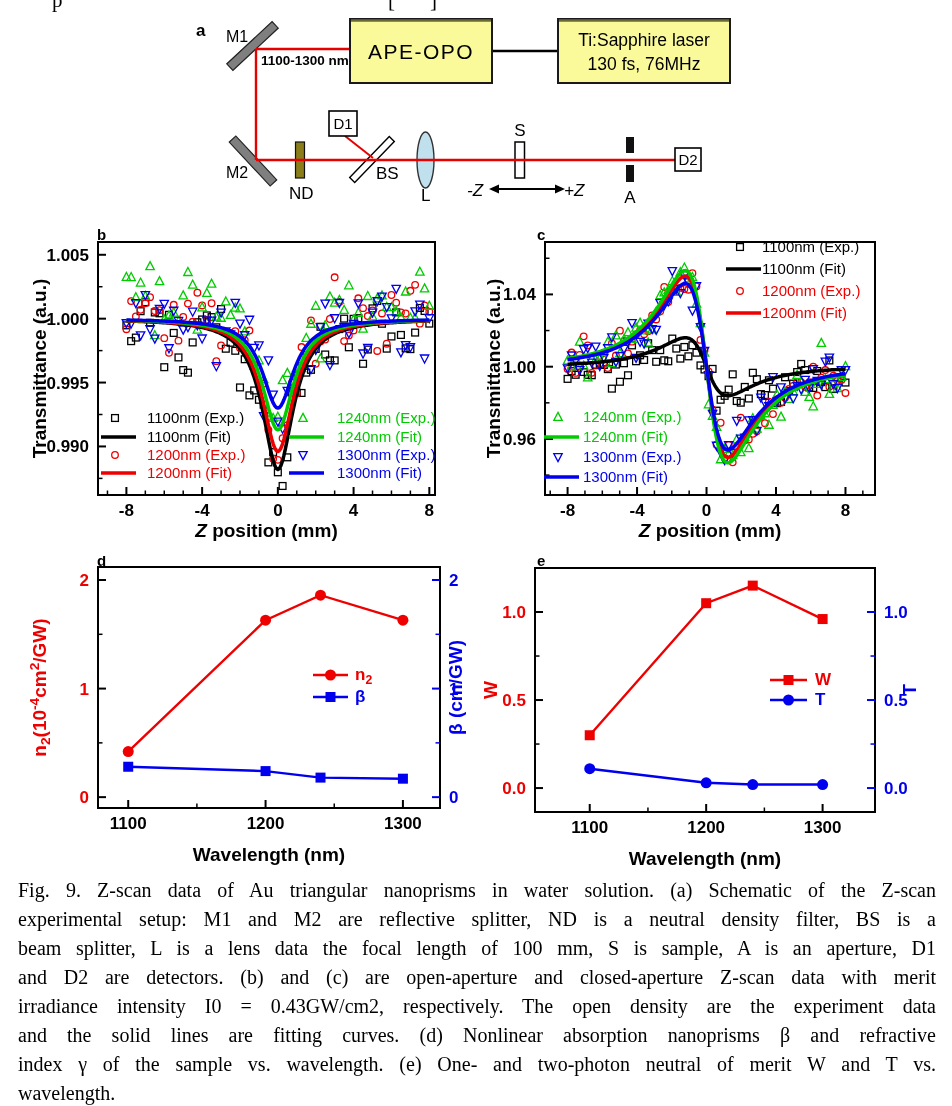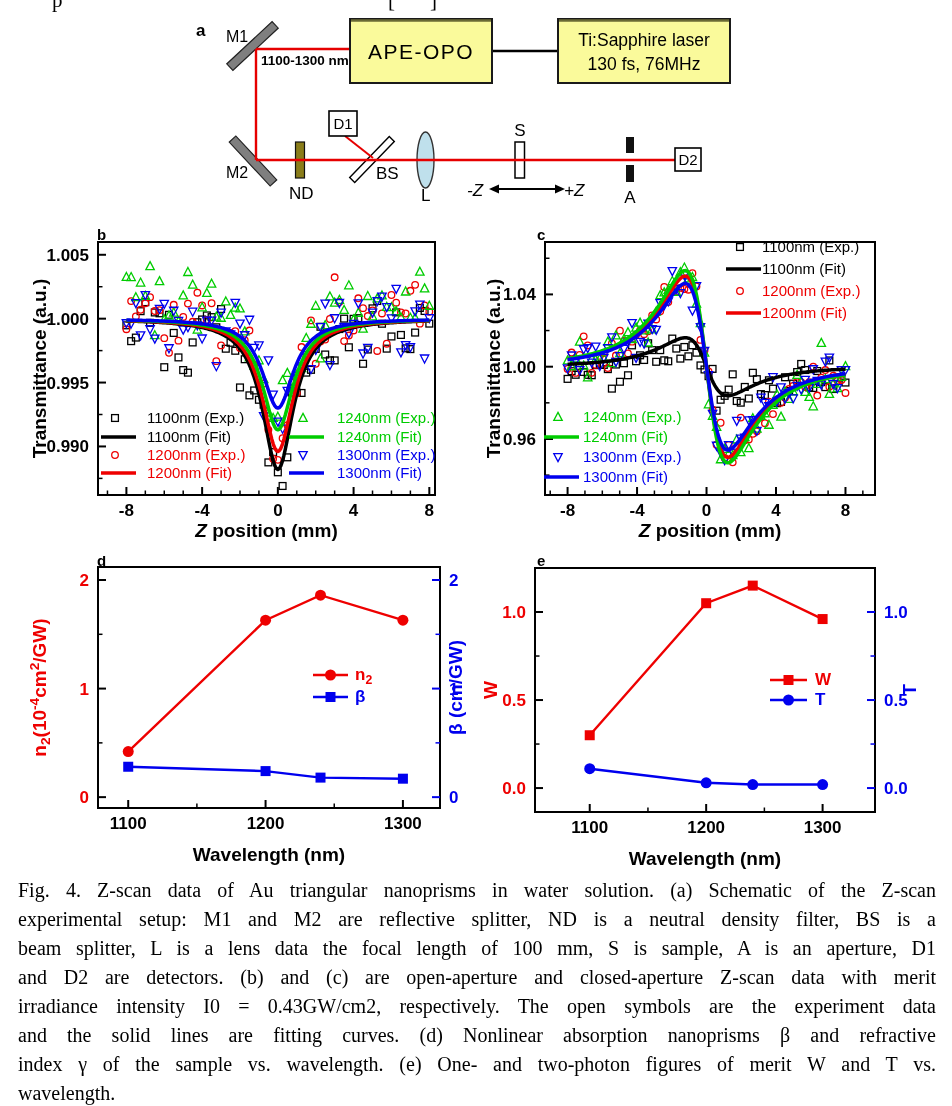--- a/index.html
+++ b/index.html
@@ -926,22 +926,22 @@
         <line x1="290" y1="124" x2="327" y2="124" stroke="#ee0000" stroke-width="2.4"></line>
         <rect x="303.5" y="119" width="10" height="10" fill="#ee0000"></rect>
         <text x="335" y="129" text-anchor="start" font-size="17" font-weight="bold" fill="#ee0000"><tspan>W</tspan></text>
         <line x1="290" y1="144" x2="327" y2="144" stroke="#0000ee" stroke-width="2.4"></line>
         <circle cx="308.5" cy="144" r="5.5" fill="#0000ee"></circle>
         <text x="335" y="149" text-anchor="start" font-size="17" font-weight="bold" fill="#0000ee"><tspan>T</tspan></text>
       </g>
     </svg>
 
   <div class="caption">
-    <div class="cl">Fig. 4. Z-scan data of Au triangular nanoprisms in water solution. (a) Schematic of the Z-scan</div>
+    <div class="cl">Fig. 9. Z-scan data of Au triangular nanoprisms in water solution. (a) Schematic of the Z-scan</div>
     <div class="cl">experimental setup: M1 and M2 are reflective splitter, ND is a neutral density filter, BS is a</div>
     <div class="cl">beam splitter, L is a lens data the focal length of 100 mm, S is sample, A is an aperture, D1</div>
     <div class="cl">and D2 are detectors. (b) and (c) are open-aperture and closed-aperture Z-scan data with merit</div>
-    <div class="cl">irradiance intensity I0 = 0.43GW/cm2, respectively. The open symbols are the experiment data</div>
+    <div class="cl">irradiance intensity I0 = 0.43GW/cm2, respectively. The open density are the experiment data</div>
     <div class="cl">and the solid lines are fitting curves. (d) Nonlinear absorption nanoprisms β and refractive</div>
-    <div class="cl">index γ of the sample vs. wavelength. (e) One- and two-photon figures of merit W and T vs.</div>
+    <div class="cl">index γ of the sample vs. wavelength. (e) One- and two-photon neutral of merit W and T vs.</div>
     <div class="cl">wavelength.</div>
   </div>
 </div>
 
 </body></html>

